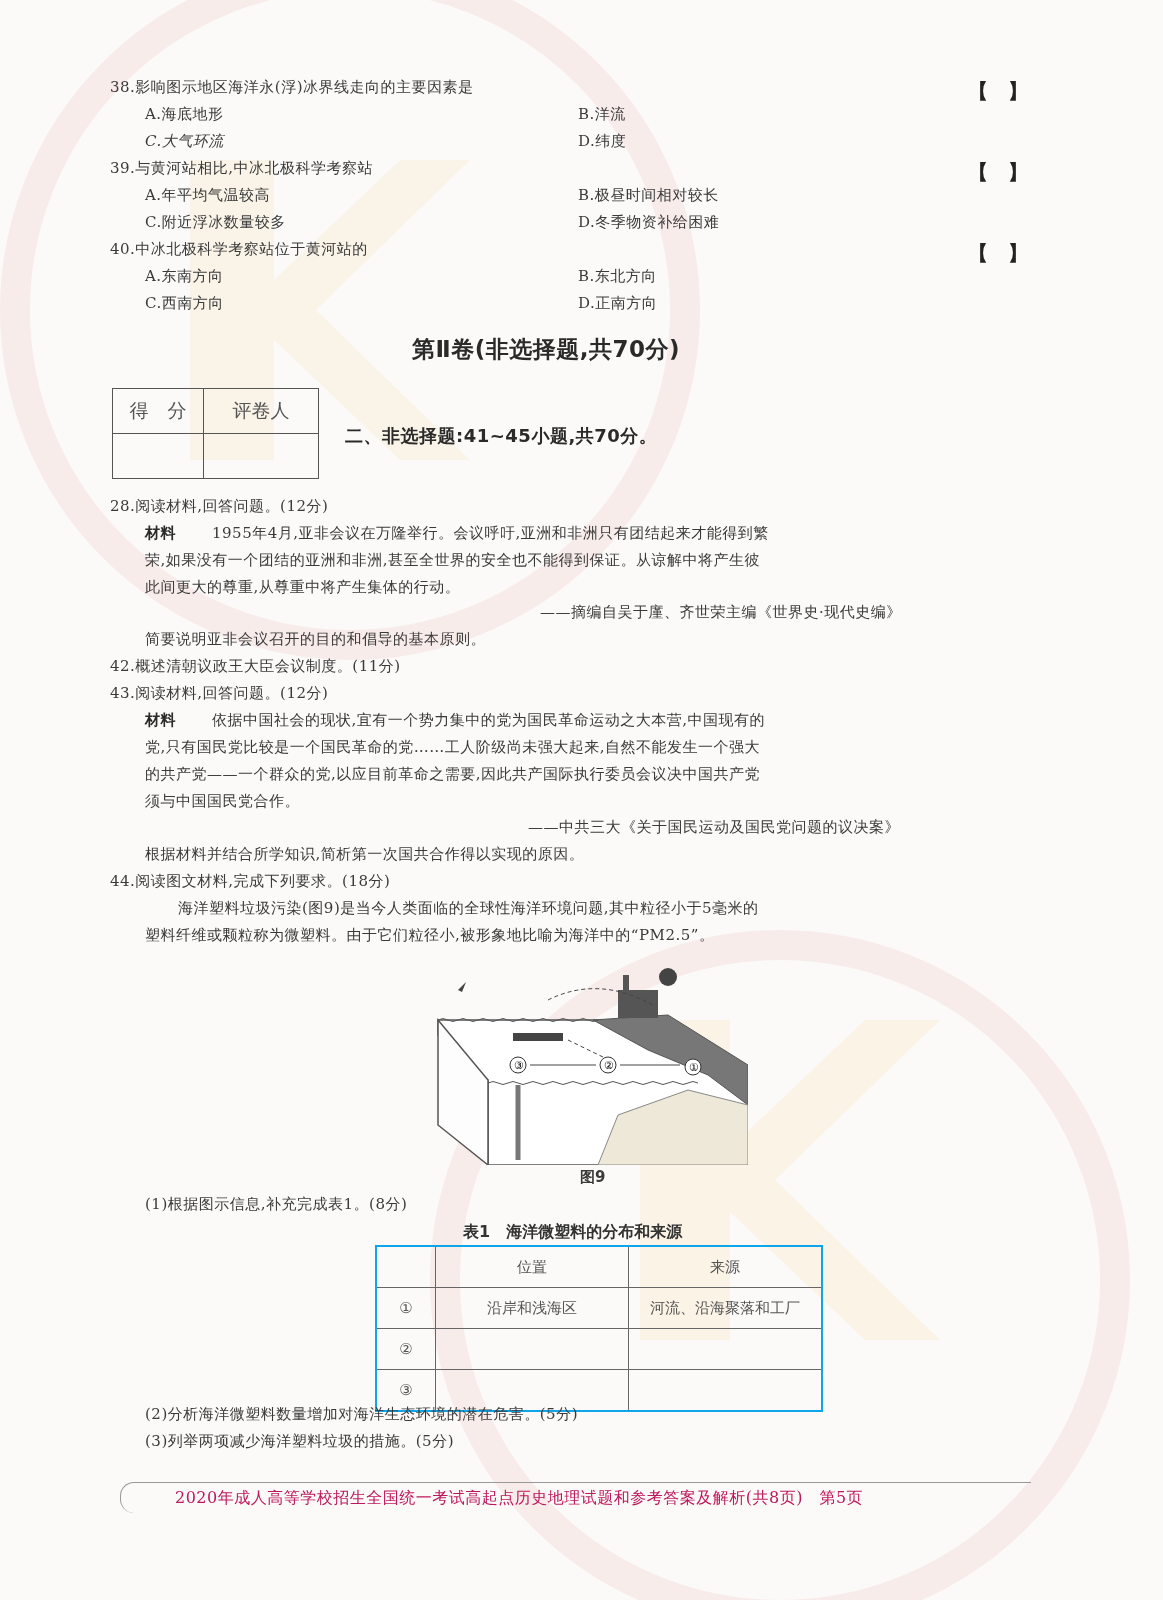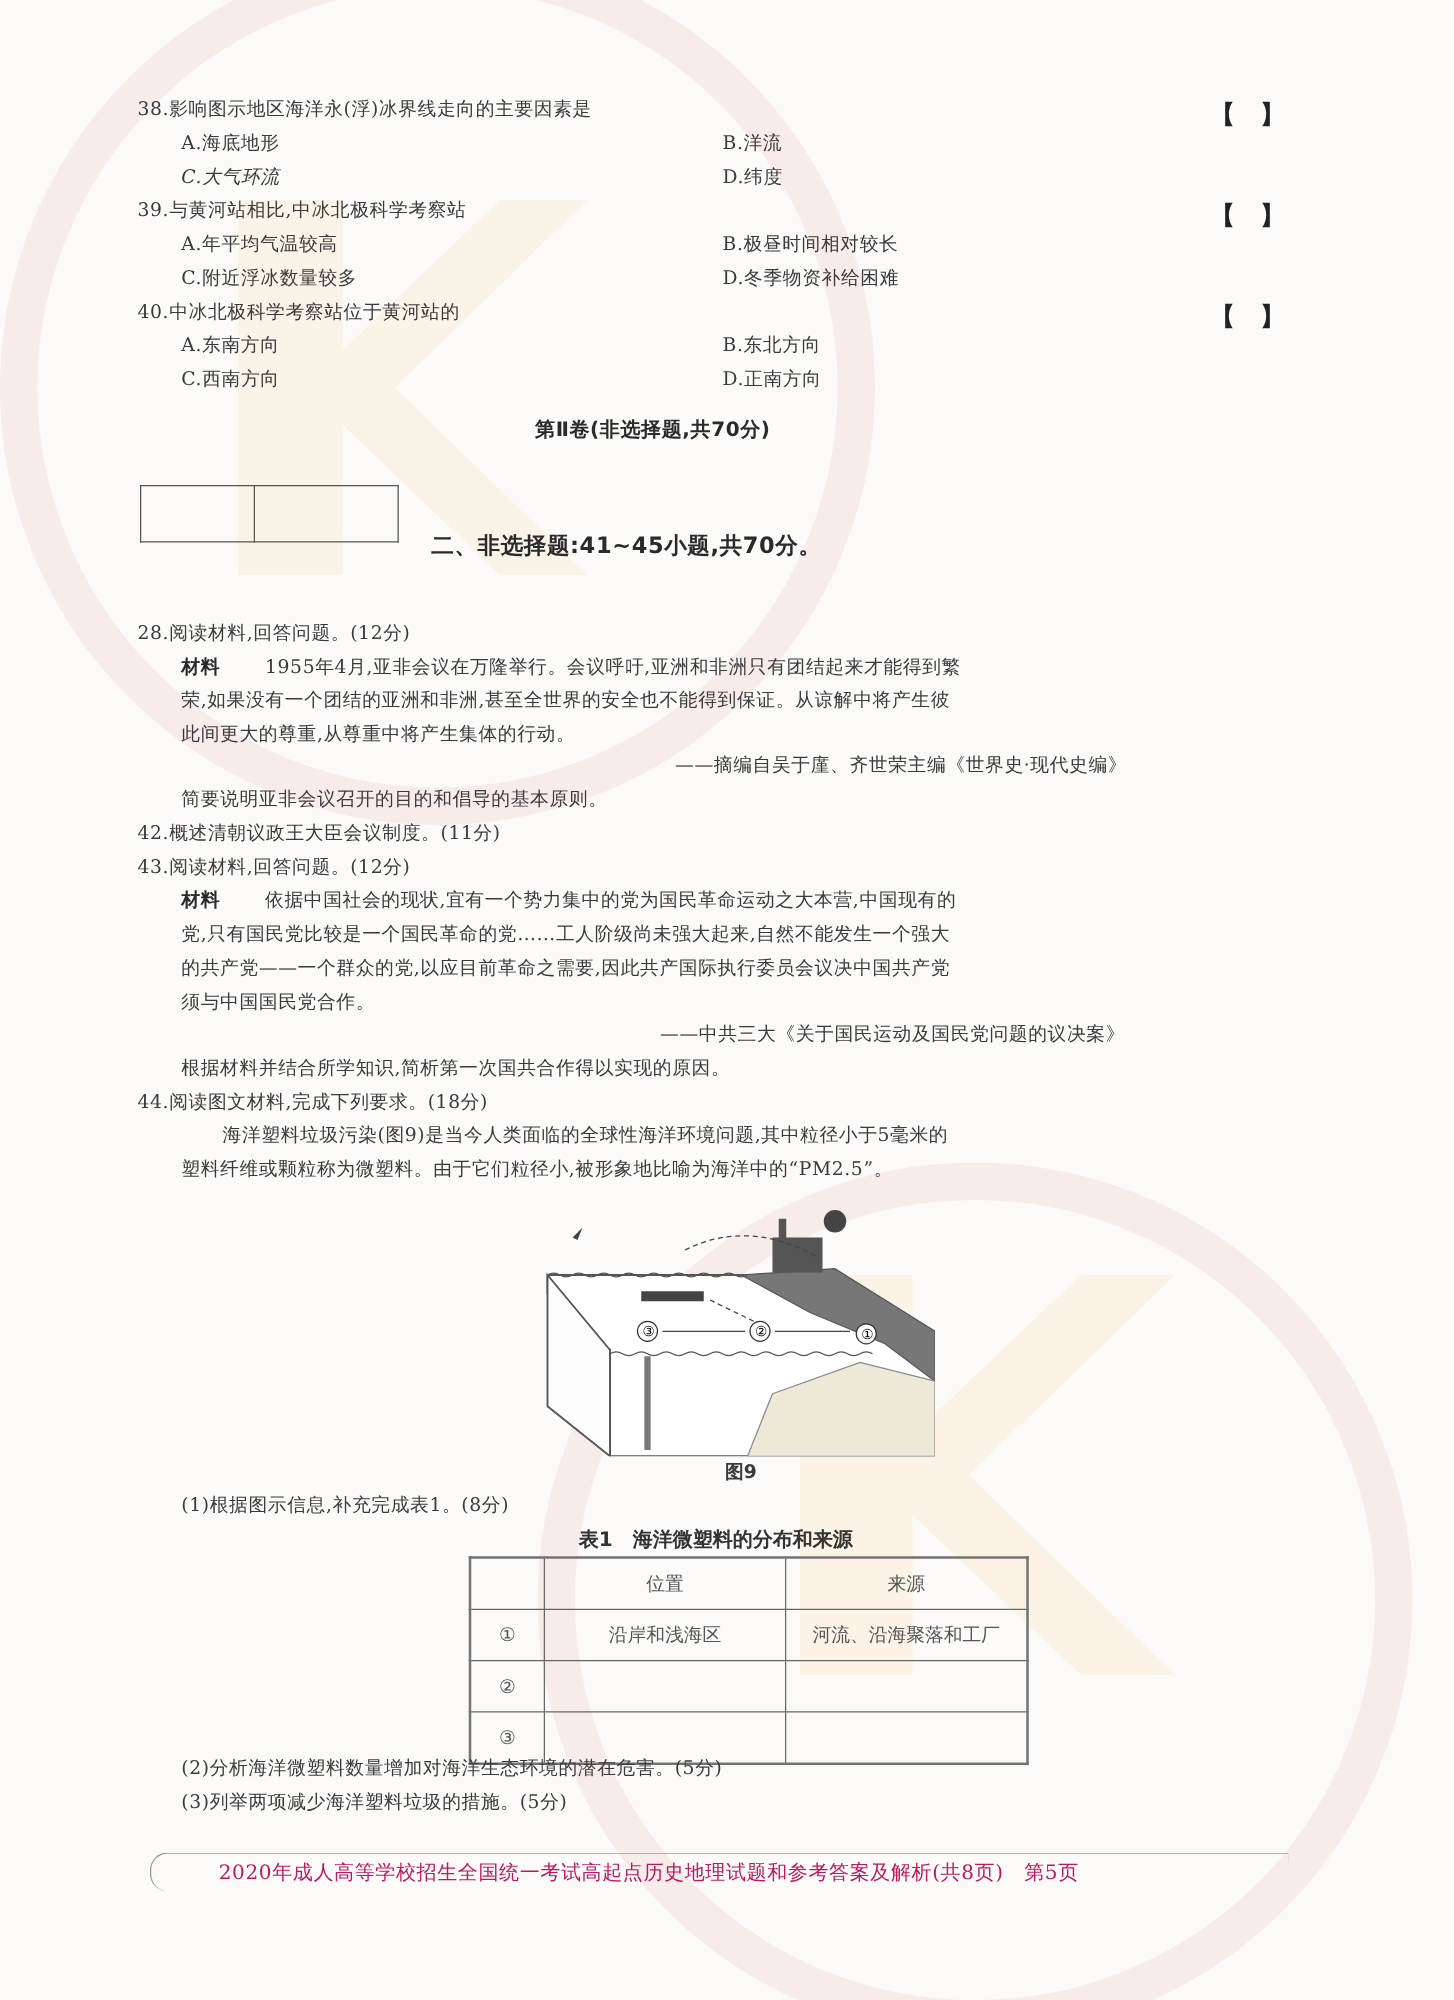--- a/index.html
+++ b/index.html
@@ -21,21 +21,21 @@
   .bold { font-weight:bold; color:#2a2a2a; }
 
   .score-table { position:absolute; left:112px; top:388px; border-collapse:collapse; }
   .score-table td { border:1.5px solid #555; width:88px; height:42px; text-align:center; font-size:19px; color:#555; font-family:"DejaVu Sans","Liberation Sans",sans-serif; }
   .score-table td.w2 { width:112px; }
 
   .figure { position:absolute; left:418px; top:965px; width:330px; height:200px; }
   .fig-caption { position:absolute; left:580px; top:1168px; font-size:15px; font-weight:bold; font-family:"DejaVu Sans","Liberation Sans",sans-serif; }
 
   .tbl-title { position:absolute; left:463px; top:1222px; font-size:16px; font-weight:bold; font-family:"DejaVu Sans","Liberation Sans",sans-serif; color:#333; }
-  .data-table { position:absolute; left:375px; top:1245px; border-collapse:collapse; border:2px solid #737373; }
+  .data-table { position:absolute; left:375px; top:1245px; border-collapse:collapse; border:2px solid #0ea5e9; }
   .data-table td { border:1px solid #666; height:38px; text-align:center; font-size:15px; color:#555; }
   .data-table td.c0 { width:56px; }
   .data-table td.c1 { width:190px; }
   .data-table td.c2 { width:190px; }
 
   .footer { position:absolute; left:120px; top:1482px; width:910px; height:30px; border-top:1.5px solid #999; border-left:1.5px solid #999; border-radius:14px 0 0 14px; }
   .footer-text { position:absolute; left:175px; top:1488px; font-size:16px; color:#be185d; letter-spacing:0.5px; }
 </style>
 </head>
 <body>
@@ -59,24 +59,28 @@
 <div class="line" style="left:145px;top:213px;">C.附近浮冰数量较多</div>
 <div class="line" style="left:578px;top:213px;">D.冬季物资补给困难</div>
 
 <div class="line" style="left:110px;top:240px;">40.中冰北极科学考察站位于黄河站的</div>
 <div class="bracket" style="left:968px;top:240px;">【　】</div>
 <div class="line" style="left:145px;top:267px;">A.东南方向</div>
 <div class="line" style="left:578px;top:267px;">B.东北方向</div>
 <div class="line" style="left:145px;top:294px;">C.西南方向</div>
 <div class="line" style="left:578px;top:294px;text-align:center;">D.正南方向</div>
 
-<div class="line sans bold" style="left:428px;top:334px;font-size:16px;">第Ⅱ卷(非选择题,共70分)</div>
+<div class="line sans bold" style="left:412px;top:334px;font-size:23px;">第Ⅱ卷(非选择题,共70分)</div>
 
 <table class="score-table">
   <tbody>
+      <tr>
+    <td>得　分</td>
+    <td class="w2">评卷人</td>
+  </tr>
   <tr>
     <td></td>
     <td class="w2"></td>
   </tr>
 </tbody>
   </table>
 <div class="line sans bold" style="left:345px;top:424px;font-size:18px;">二、非选择题:41~45小题,共70分。</div>
 
 <div class="line" style="left:110px;top:497px;">28.阅读材料,回答问题。(12分)</div>
 <div class="line bold" style="left:145px;top:524px;">材料</div>

